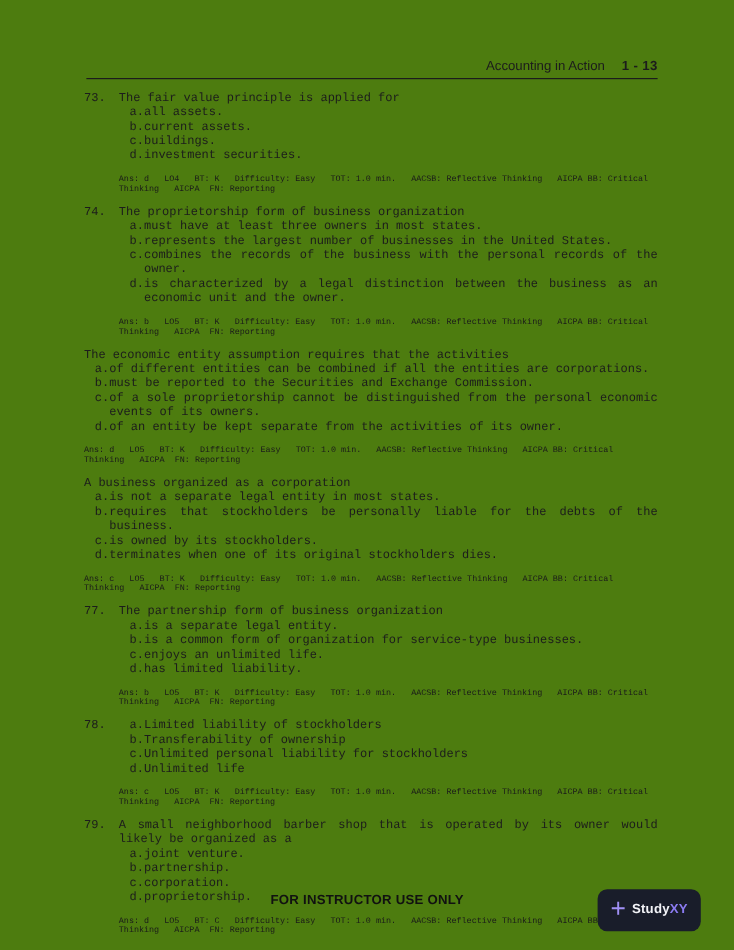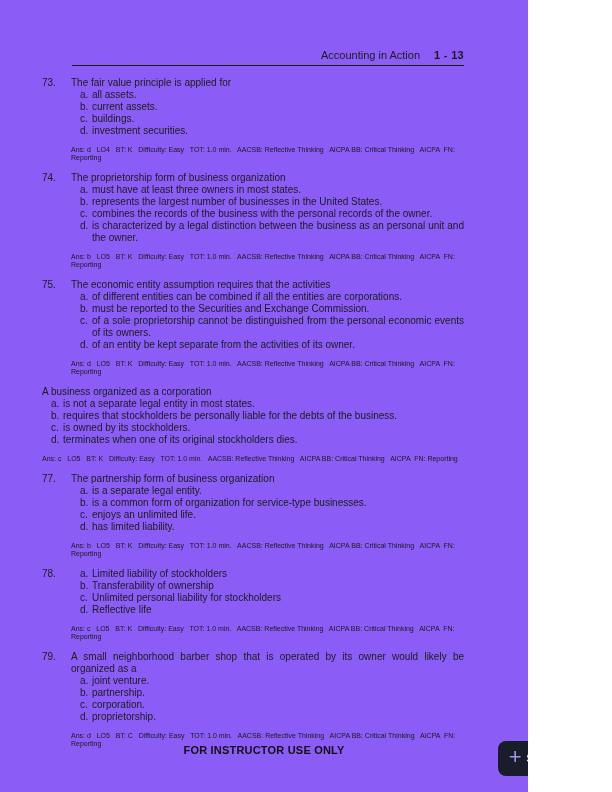--- a/index.html
+++ b/index.html
@@ -1,40 +1,40 @@
 <!DOCTYPE html>
 <html style="--logo-bg: #191d2a; --logo-plus: #a090f5; --logo-accent: #8b7bf2;"><head>
 <meta charset="utf-8">
 <style>
   html, body { margin: 0; padding: 0; background: #ffffff; }
   .page {
     position: relative;
-    width: 528px;
+    width: 612px;
     height: 792px;
-    background: #8b5cf6;
+    background: #4d7c0f;
     font-family: "Liberation Sans", sans-serif;
     color: #1c1c1c;
     overflow: hidden;
     box-sizing: border-box;
   }
   
   .header {
     margin: 0 64px 0 72px;
     padding-top: 49px;
     padding-bottom: 3px;
     border-bottom: 1.6px solid #1c1c1c;
     text-align: right;
     font-size: 11px;
     line-height: 13px;
     white-space: nowrap;
   }
   .header-title { font-weight: 400; }
   .header-page { font-weight: 700; margin-left: 14px; letter-spacing: 0.3px; }
   
-  .questions { padding: 11px 64px 0 42px; }
+  .questions { padding: 11px 64px 0 70px; font-family: Liberation Mono, monospace; }
   .question { margin-bottom: 10px; }
   .q-row { display: flex; }
   .q-num { flex: none; width: 29px; font-size: 10px; line-height: 12px; }
   .q-body { flex: 1; min-width: 0; font-size: 10px; line-height: 12px; }
   .q-stem { text-align: justify; }
   .q-stem em { font-style: italic; }
   .opt { display: flex; }
   .opt-letter { flex: none; width: 12px; margin-left: 9px; }
   .opt-text { flex: 1; min-width: 0; text-align: justify; }
   .ans {
@@ -132,29 +132,28 @@
             <div class="opt">
               <span class="opt-letter">b.</span>
               <span class="opt-text">represents the largest number of businesses in the United States.</span>
             </div>
             <div class="opt">
               <span class="opt-letter">c.</span>
               <span class="opt-text">combines the records of the business with the personal records of the owner.</span>
             </div>
             <div class="opt">
               <span class="opt-letter">d.</span>
-              <span class="opt-text">is characterized by a legal distinction between the business as an personal unit and the owner.</span>
+              <span class="opt-text">is characterized by a legal distinction between the business as an economic unit and the owner.</span>
             </div>
             <div class="ans">Ans: b   LO5   BT: K   Difficulty: Easy   TOT: 1.0 min.   AACSB: Reflective Thinking   AICPA BB: Critical Thinking   AICPA  FN: Reporting</div>
           </div>
         </div>
       </div>
       <div class="question">
         <div class="q-row">
-          <div class="q-num">75.</div>
           <div class="q-body">
             <div class="q-stem"><span>The economic entity assumption requires that the activities</span></div>
             <div class="opt">
               <span class="opt-letter">a.</span>
               <span class="opt-text">of different entities can be combined if all the entities are corporations.</span>
             </div>
             <div class="opt">
               <span class="opt-letter">b.</span>
               <span class="opt-text">must be reported to the Securities and Exchange Commission.</span>
             </div>
@@ -230,21 +229,21 @@
             <div class="opt">
               <span class="opt-letter">b.</span>
               <span class="opt-text">Transferability of ownership</span>
             </div>
             <div class="opt">
               <span class="opt-letter">c.</span>
               <span class="opt-text">Unlimited personal liability for stockholders</span>
             </div>
             <div class="opt">
               <span class="opt-letter">d.</span>
-              <span class="opt-text">Reflective life</span>
+              <span class="opt-text">Unlimited life</span>
             </div>
             <div class="ans">Ans: c   LO5   BT: K   Difficulty: Easy   TOT: 1.0 min.   AACSB: Reflective Thinking   AICPA BB: Critical Thinking   AICPA  FN: Reporting</div>
           </div>
         </div>
       </div>
       <div class="question">
         <div class="q-row">
           <div class="q-num">79.</div>
           <div class="q-body">
             <div class="q-stem"><span>A small neighborhood barber shop that is operated by its owner would likely be organized as a</span></div>

